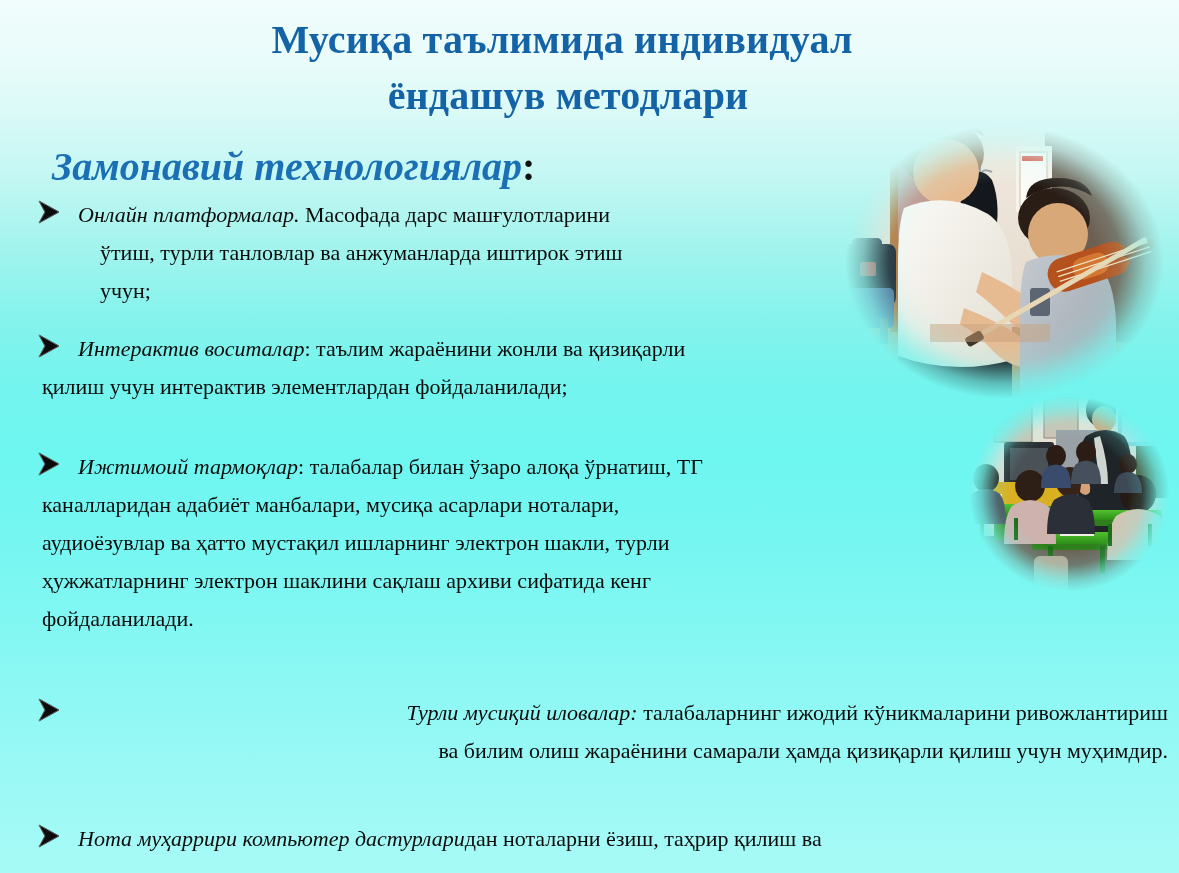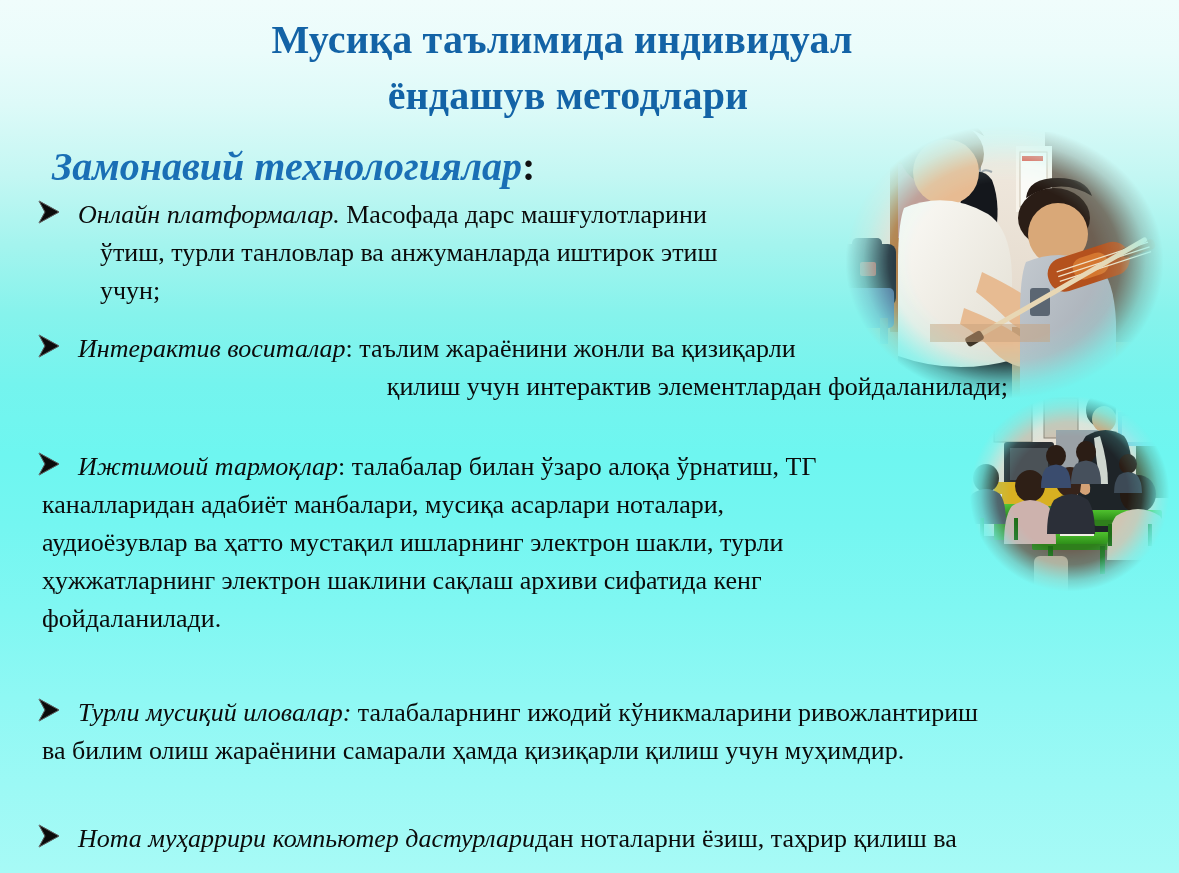--- a/index.html
+++ b/index.html
@@ -64,47 +64,47 @@
   #photo-class { left:960px; top:386px; width:219px; height:215px; }
 
   
   .bullets{
     position:absolute; left:0; top:196px; width:1179px; z-index:4;
   }
   .bullet{
     position:relative;
     padding-left:78px;
     font-family:"Liberation Serif", serif;
-    font-size:26px;
+    font-size:22px;
     line-height:38px;
     color:#0b0b0b;
   }
   .bullet .marker{
     position:absolute; left:36px; top:2px;
     width:26px; height:28px;
   }
   .bullet .marker svg{ display:block; }
   .bullet .body{ display:block; max-width:1110px; }
   .bullet .lead{ font-style:italic; }
 
   
   #bullet-1{ margin-top:0px; }
   #bullet-1 .body{ max-width:810px; }
   #bullet-1 .body .l2{ display:block; padding-left:22px; }
   #bullet-1 .body .l3{ display:block; padding-left:22px; }
 
   #bullet-2{ margin-top:20px; }
   #bullet-2 .body{ max-width:930px; }
-  #bullet-2 .body .l2{ display:block; margin-left:-36px;text-align:right; }
+  #bullet-2 .body .l2{ display:block; margin-left:-36px; }
 
   #bullet-3{ margin-top:42px; }
   #bullet-3 .body{ max-width:900px; }
   #bullet-3 .body .ln{ display:block; margin-left:-36px; }
 
-  #bullet-4{ margin-top:56px; }
+  #bullet-4{ margin-top:56px;text-align:right; }
   #bullet-4 .body{ max-width:1090px; }
   #bullet-4 .body .l2{ display:block; margin-left:-36px; }
 
   #bullet-5{ margin-top:50px; }
   #bullet-5 .body{ max-width:1090px; }
 </style>
 </head>
 <body>
 
 <div class="title-block">

